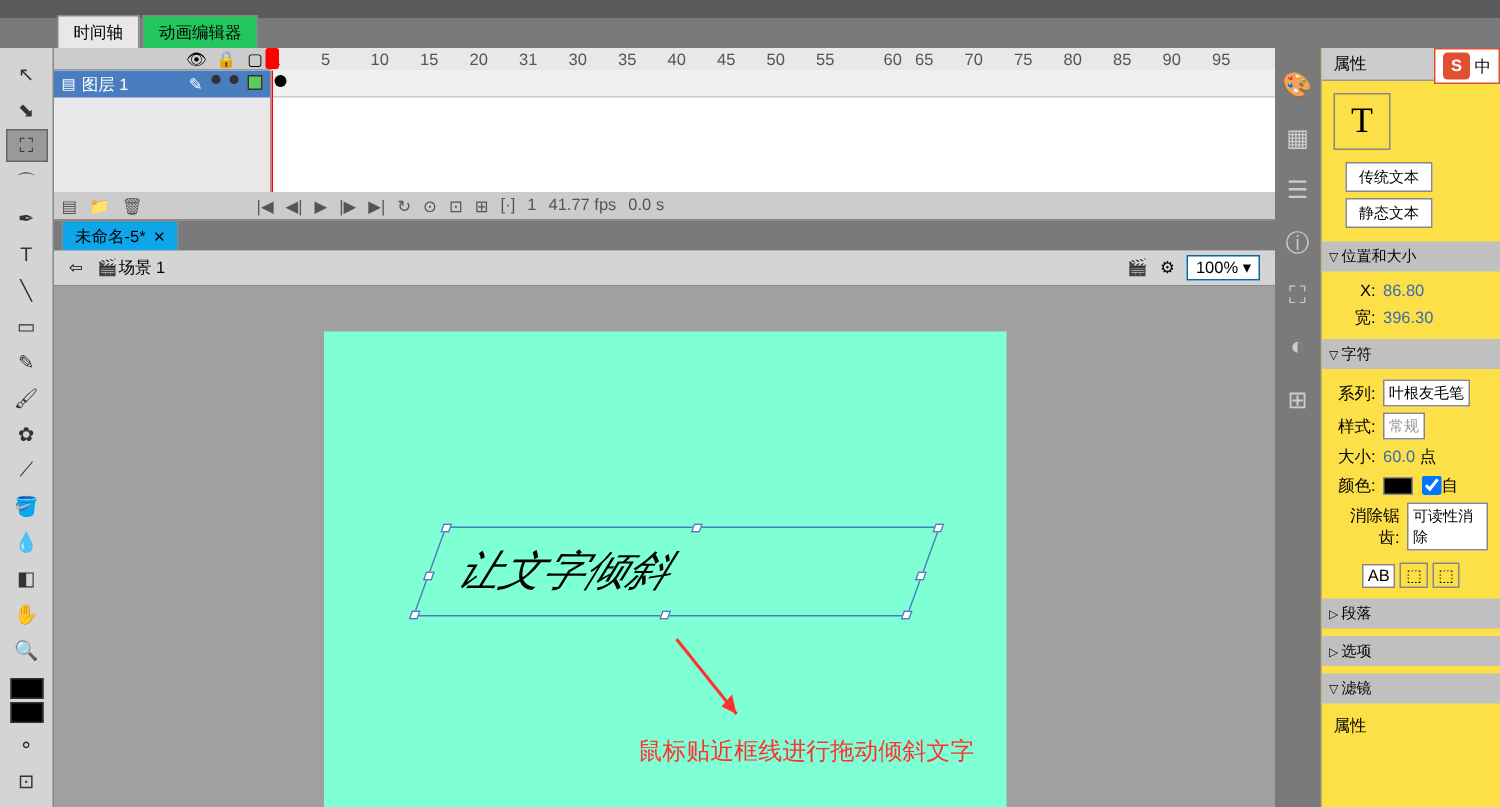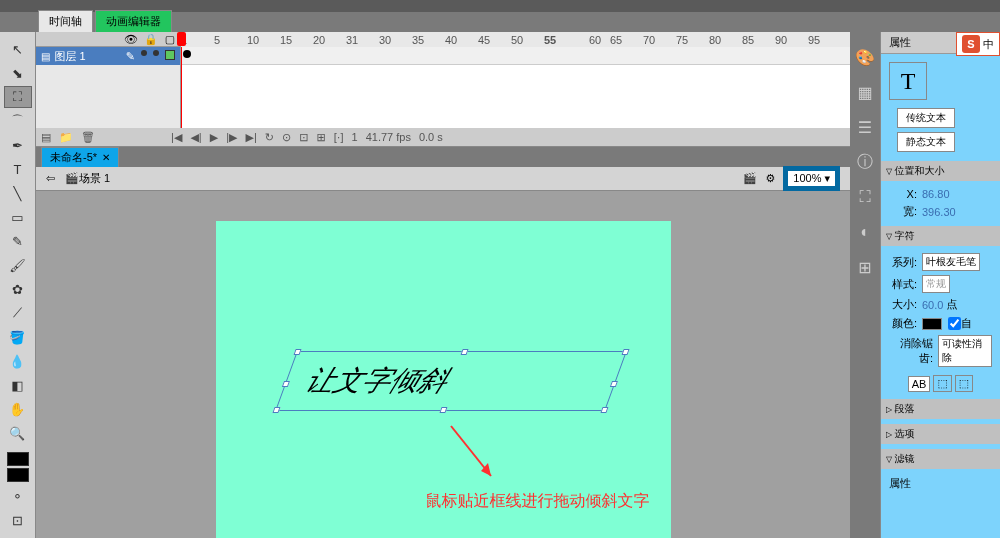--- a/index.html
+++ b/index.html
@@ -51,36 +51,36 @@
 
 .doc-tab-strip { height: 20px; background: #7a7a7a; display: flex; align-items: flex-end; padding-left: 5px; }
 .doc-tab { background: #0ea5e9; padding: 2px 8px; font-size: 11px; border: 1px solid #888; border-bottom: none; display: flex; align-items: center; gap: 5px; }
 .doc-tab .close { cursor: pointer; font-size: 10px; }
 
 
 .scene-bar { height: 24px; background: #d4d4d4; border-bottom: 1px solid #888; display: flex; align-items: center; padding: 0 10px; }
 .scene-bar .back { margin-right: 10px; cursor: pointer; }
 .scene-bar .scene-name { font-size: 11px; }
 .scene-bar .right { margin-left: auto; display: flex; align-items: center; gap: 8px; }
-.zoom-select { background: #fff; border: 5px solid #0369a1; padding: 1px 5px; font-size: 11px; }
+.zoom-select { background: #fff; border: 1px solid #0369a1; padding: 1px 5px; font-size: 11px; }
 
 
 .stage-wrap { flex: 1; background: #a0a0a0; display: flex; justify-content: center; align-items: flex-start; padding-top: 30px; overflow: hidden; position: relative; }
 .stage { width: 455px; height: 340px; background: #7fffd4; position: relative; }
 .text-box { position: absolute; left: 70px; top: 130px; width: 330px; height: 60px; border: 1px solid #4a7dbf; transform: skewX(-20deg); }
 .text-content { font-family: cursive; font-size: 28px; font-style: italic; color: #000; position: absolute; left: 20px; top: 10px; transform: skewX(0deg); white-space: nowrap; }
 .handle { position: absolute; width: 6px; height: 6px; background: #fff; border: 1px solid #4a7dbf; }
 .arrow { position: absolute; left: 230px; top: 200px; }
 .annotation { position: absolute; left: 210px; top: 270px; color: #ff3030; font-size: 16px; font-family: "SimSun", serif; }
 
 
 .right-strip-1 { width: 30px; background: #7a7a7a; display: flex; flex-direction: column; align-items: center; padding-top: 15px; gap: 15px; }
 .right-strip-1 .panel-icon { width: 20px; height: 20px; color: #ccc; cursor: pointer; font-size: 16px; display: flex; align-items: center; justify-content: center; }
 
-.props-panel { width: 120px; background: #7dd3fc; border-left: 1px solid #888; font-size: 11px; overflow: hidden; }
+.props-panel { width: 120px; background: #fde047; border-left: 1px solid #888; font-size: 11px; overflow: hidden; }
 .props-header { height: 22px; background: #ccc; display: flex; align-items: center; padding: 0 8px; border-bottom: 1px solid #999; }
 .props-body { padding: 8px; }
 .text-type-icon { width: 38px; height: 38px; border: 1px solid #888; display: flex; align-items: center; justify-content: center; font-size: 24px; font-family: serif; margin-bottom: 8px; float: left; }
 .type-selects { float: left; margin-left: 8px; }
 .type-btn { background: #fff; border: 1px solid #888; padding: 2px 6px; margin-bottom: 4px; font-size: 10px; display: block; width: 58px; text-align: center; }
 .clear { clear: both; }
 .section-header { background: #c0c0c0; padding: 3px 5px; margin: 5px -8px; font-size: 10px; cursor: pointer; }
 .section-header::before { content: '▽ '; font-size: 8px; }
 .section-header.collapsed::before { content: '▷ '; }
 .prop-row { display: flex; align-items: center; padding: 2px 0; font-size: 10px; }
@@ -144,21 +144,21 @@
             <span class="ruler-tick" style="left: 33px;">5</span>
             <span class="ruler-tick" style="left: 66px;">10</span>
             <span class="ruler-tick" style="left: 99px; text-align: center;">15</span>
             <span class="ruler-tick" style="left: 132px;">20</span>
             <span class="ruler-tick" style="left: 165px;">31</span>
             <span class="ruler-tick" style="left: 198px;">30</span>
             <span class="ruler-tick" style="left: 231px;">35</span>
             <span class="ruler-tick" style="left: 264px;">40</span>
             <span class="ruler-tick" style="left: 297px;">45</span>
             <span class="ruler-tick" style="left: 330px;">50</span>
-            <span class="ruler-tick" style="left: 363px; font-weight: bold;">55</span>
+            <span class="ruler-tick" style="left: 363px;">55</span>
             <span class="ruler-tick" style="left: 408px;">60</span>
             <span class="ruler-tick" style="left: 429px;">65</span>
             <span class="ruler-tick" style="left: 462px;">70</span>
             <span class="ruler-tick" style="left: 495px;">75</span>
             <span class="ruler-tick" style="left: 528px;">80</span>
             <span class="ruler-tick" style="left: 561px;">85</span>
             <span class="ruler-tick" style="left: 594px;">90</span>
             <span class="ruler-tick" style="left: 627px;">95</span>
           </div>
       </div>

